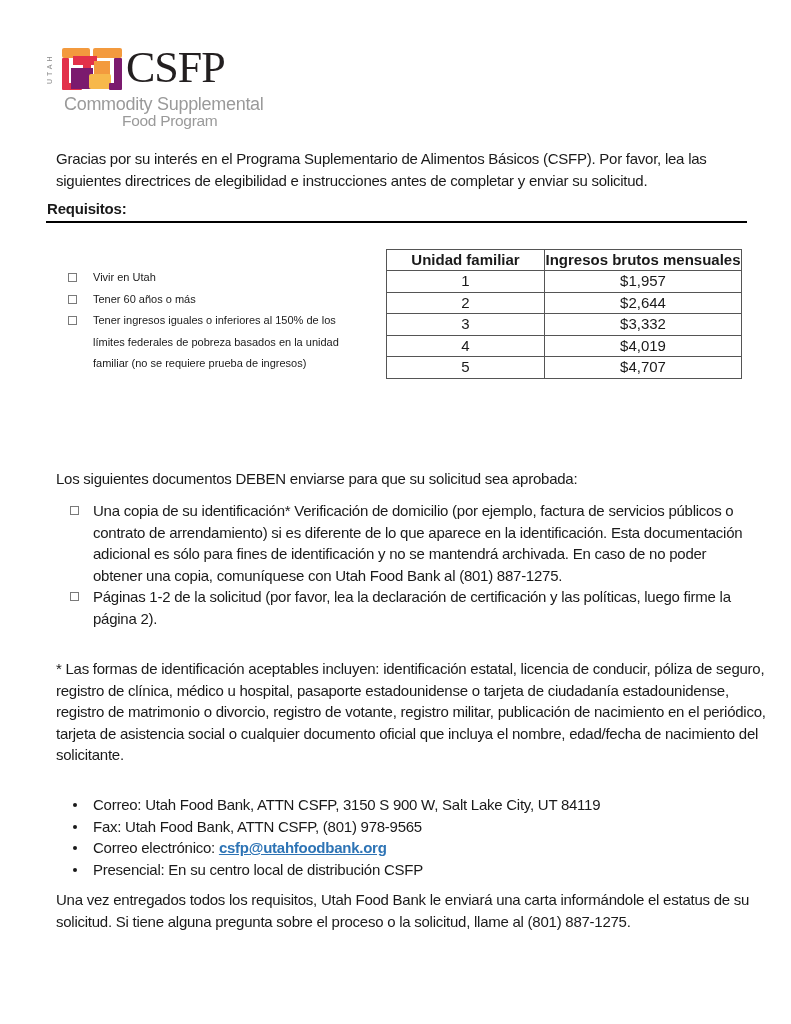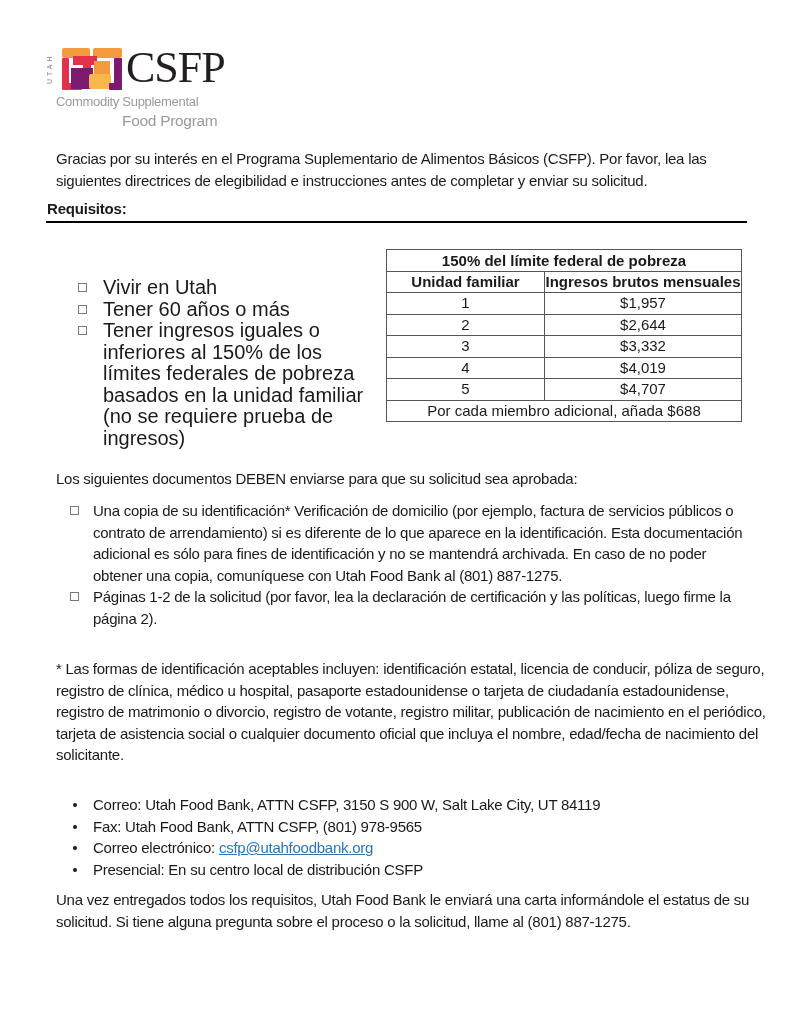--- a/index.html
+++ b/index.html
@@ -8,33 +8,33 @@
   .page { position: absolute; left: 0; top: 0; width: 791px; height: 1024px; }
 
   
   .logo { position: absolute; left: 46px; top: 44px; width: 200px; height: 90px; }
   .logo-state { position: absolute; left: 0; top: 4px; width: 12px; height: 42px;
                 font-size: 7px; color: #8a8a8a; letter-spacing: 3px;
                 writing-mode: vertical-rl; transform: rotate(180deg); text-align: center; }
   .logo-mark { position: absolute; left: 15px; top: 3px; width: 62px; height: 44px; }
   .logo-text { position: absolute; left: 80px; top: -2px; font-family: Liberation Serif, serif;
                font-size: 44px; color: #231f20; letter-spacing: -1px; line-height: 52px; }
-  .logo-sub1 { position: absolute; left: 10px; top: 50px; font-size: 13px; color: #9a9a9a;
+  .logo-sub1 { position: absolute; left: 18px; top: 50px; font-size: 18px; color: #9a9a9a;
                white-space: nowrap; letter-spacing: -0.3px; }
   .logo-sub2 { position: absolute; left: 76px; top: 68px; font-size: 15.5px; color: #9a9a9a;
                white-space: nowrap; letter-spacing: -0.3px; }
 
   .txt { position: absolute; left: 47px; font-size: 15px; line-height: 21.5px; color: #1a1a1a; margin-left: 9px; }
   .intro { top: 148px; width: 710px; letter-spacing: -0.25px; }
   .req-heading { position: absolute; left: 47px; top: 200px; font-size: 15px; font-weight: bold;
                  letter-spacing: -0.2px; }
   .req-rule { position: absolute; left: 46px; top: 221px; width: 701px; height: 2px; background: #000; }
 
-  .req-list { position: absolute; left: 68px; top: 267px; width: 300px; margin: 10px; padding: 0; list-style: none;
-              font-size: 20px; line-height: 21.5px; }
+  .req-list { position: absolute; left: 68px; top: 267px; width: 300px; margin: 0; padding: 0; list-style: none;
+              font-size: 11px; line-height: 21.5px; }
   .req-list li { position: relative; padding-left: 25px; }
   .box { position: absolute; left: 0; top: 6px; width: 9px; height: 9px; border: 1px solid #7a7a7a;
          box-sizing: border-box; }
 
   table.pov { position: absolute; left: 386px; top: 249px; width: 356px; border-collapse: collapse;
               font-size: 15px; line-height: 20px; }
   table.pov td, table.pov th { border: 1px solid #555; text-align: center; padding: 0; }
   table.pov th { font-weight: bold; }
   table.pov th.title { height: 21px; }
   table.pov th.col1 { width: 157px; vertical-align: top; }
@@ -44,21 +44,21 @@
   .docs-list { position: absolute; left: 70px; top: 500px; width: 680px; margin: 0; padding: 0; list-style: none;
                font-size: 15px; line-height: 21.5px; letter-spacing: -0.25px; }
   .docs-list li { position: relative; padding-left: 23px; }
 
   .footnote { top: 658px; width: 712px; letter-spacing: -0.25px; }
   .howto { top: 771px; }
   .submit-list { position: absolute; left: 70px; top: 794px; margin: 0; padding: 0; list-style: none;
                  font-size: 15px; line-height: 21.5px; letter-spacing: -0.25px; }
   .submit-list li { position: relative; padding-left: 23px; }
   .dot { position: absolute; left: 3px; top: 9px; width: 4px; height: 4px; border-radius: 50%; background: #1a1a1a; }
-  .email-link { color: #2e74b5; text-decoration: underline; }
+  .email-link { color: #2e74b5; text-decoration: underline; font-weight: bold; }
   .closing { top: 889px; width: 700px; letter-spacing: -0.25px; }
 </style>
 </head>
 <body>
 
 <div class="page">
 
   <div class="logo">
     <div class="logo-state">UTAH</div>
     <svg class="logo-mark" viewBox="0 0 62 44">
@@ -94,23 +94,20 @@
       <span>Tener 60 años o más</span>
     </li>
     <li>
       <span class="box"></span>
       <span>Tener ingresos iguales o inferiores al 150% de los límites federales de pobreza basados en la unidad familiar (no se requiere prueba de ingresos)</span>
     </li>
   </ul>
 
   <table class="pov">
     <tbody>
-        <tr>
-      <th class="title" colspan="2">150% del límite federal de pobreza</th>
-    </tr>
     <tr>
       <th class="col1">Unidad familiar</th>
       <th>Ingresos brutos mensuales</th>
     </tr>
     <tr>
       <td>1</td>
       <td>$1,957</td>
     </tr>
     <tr>
       <td>2</td>
@@ -120,23 +117,20 @@
       <td>3</td>
       <td>$3,332</td>
     </tr>
     <tr>
       <td>4</td>
       <td>$4,019</td>
     </tr>
     <tr>
       <td>5</td>
       <td>$4,707</td>
-    </tr>
-    <tr>
-      <td colspan="2">Por cada miembro adicional, añada $688</td>
     </tr>
   </tbody>
     </table>
 
   <div class="txt docs-intro">Los siguientes documentos DEBEN enviarse para que su solicitud sea aprobada:</div>
   <ul class="docs-list">
     <li>
       <span class="box"></span>
       <span>Una copia de su identificación* Verificación de domicilio (por ejemplo, factura de servicios públicos o contrato de arrendamiento) si es diferente de lo que aparece en la identificación. Esta documentación adicional es sólo para fines de identificación y no se mantendrá archivada. En caso de no poder obtener una copia, comuníquese con Utah Food Bank al (801) 887-1275.</span>
     </li>

